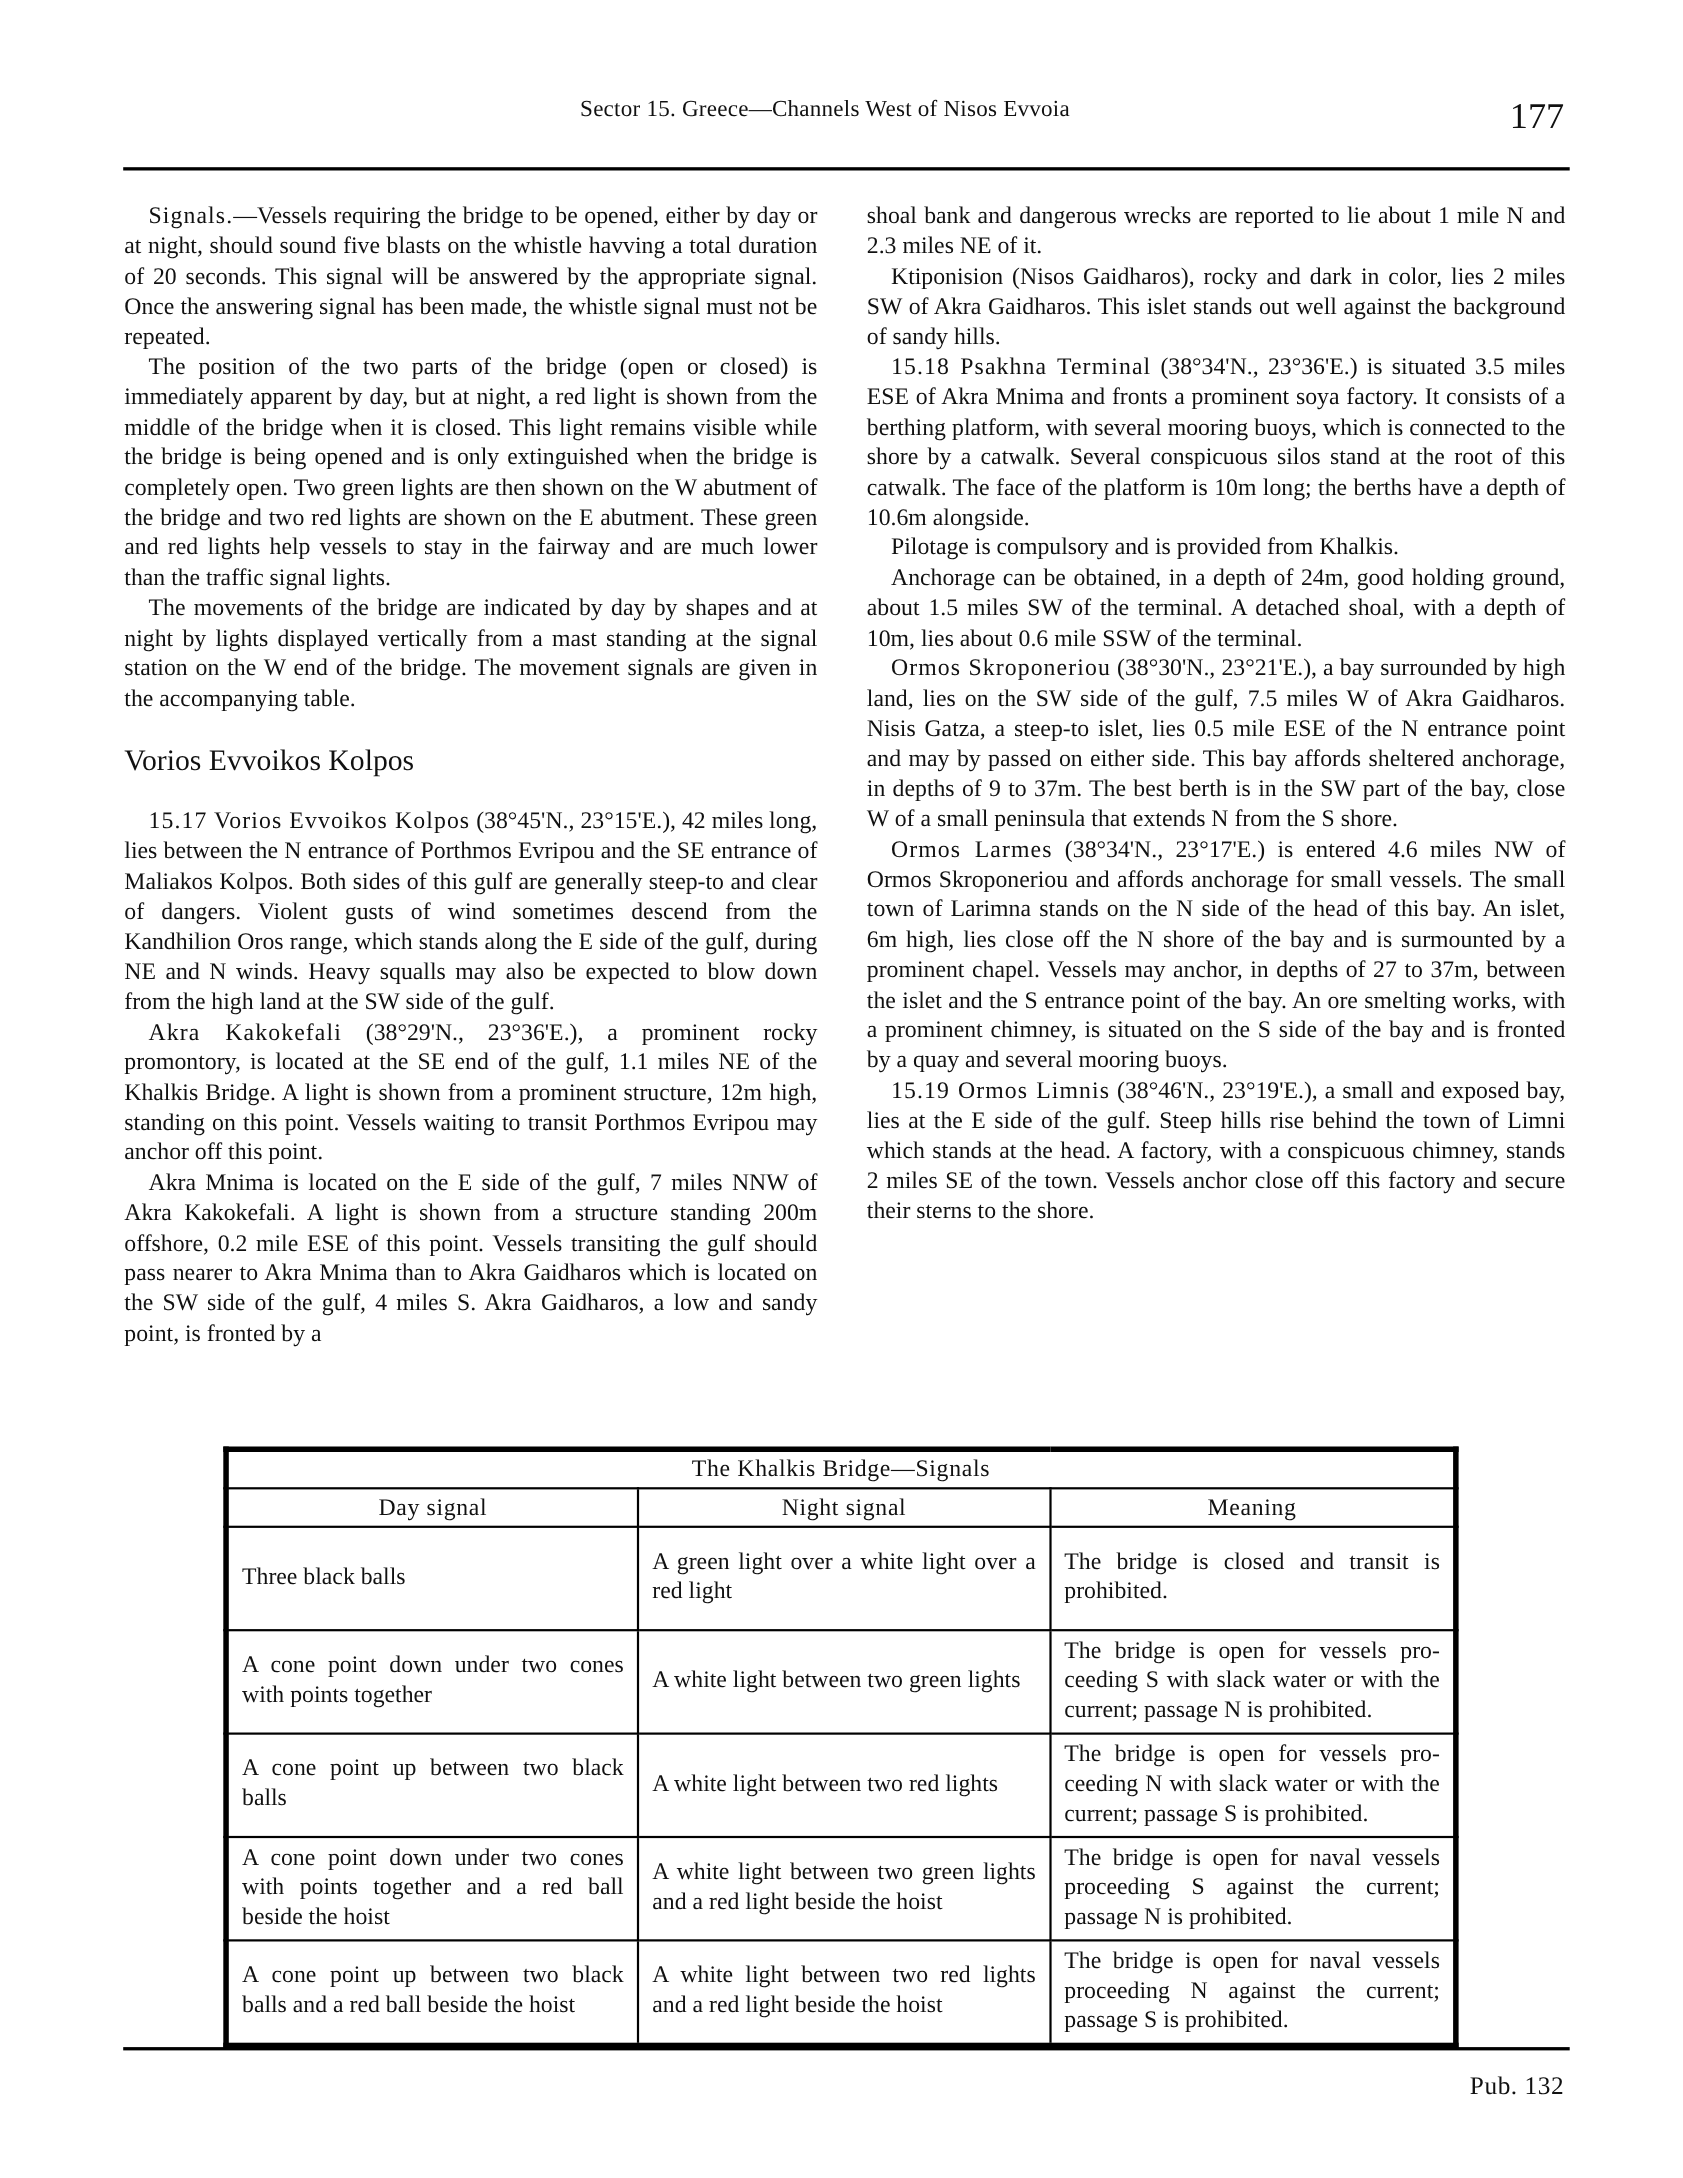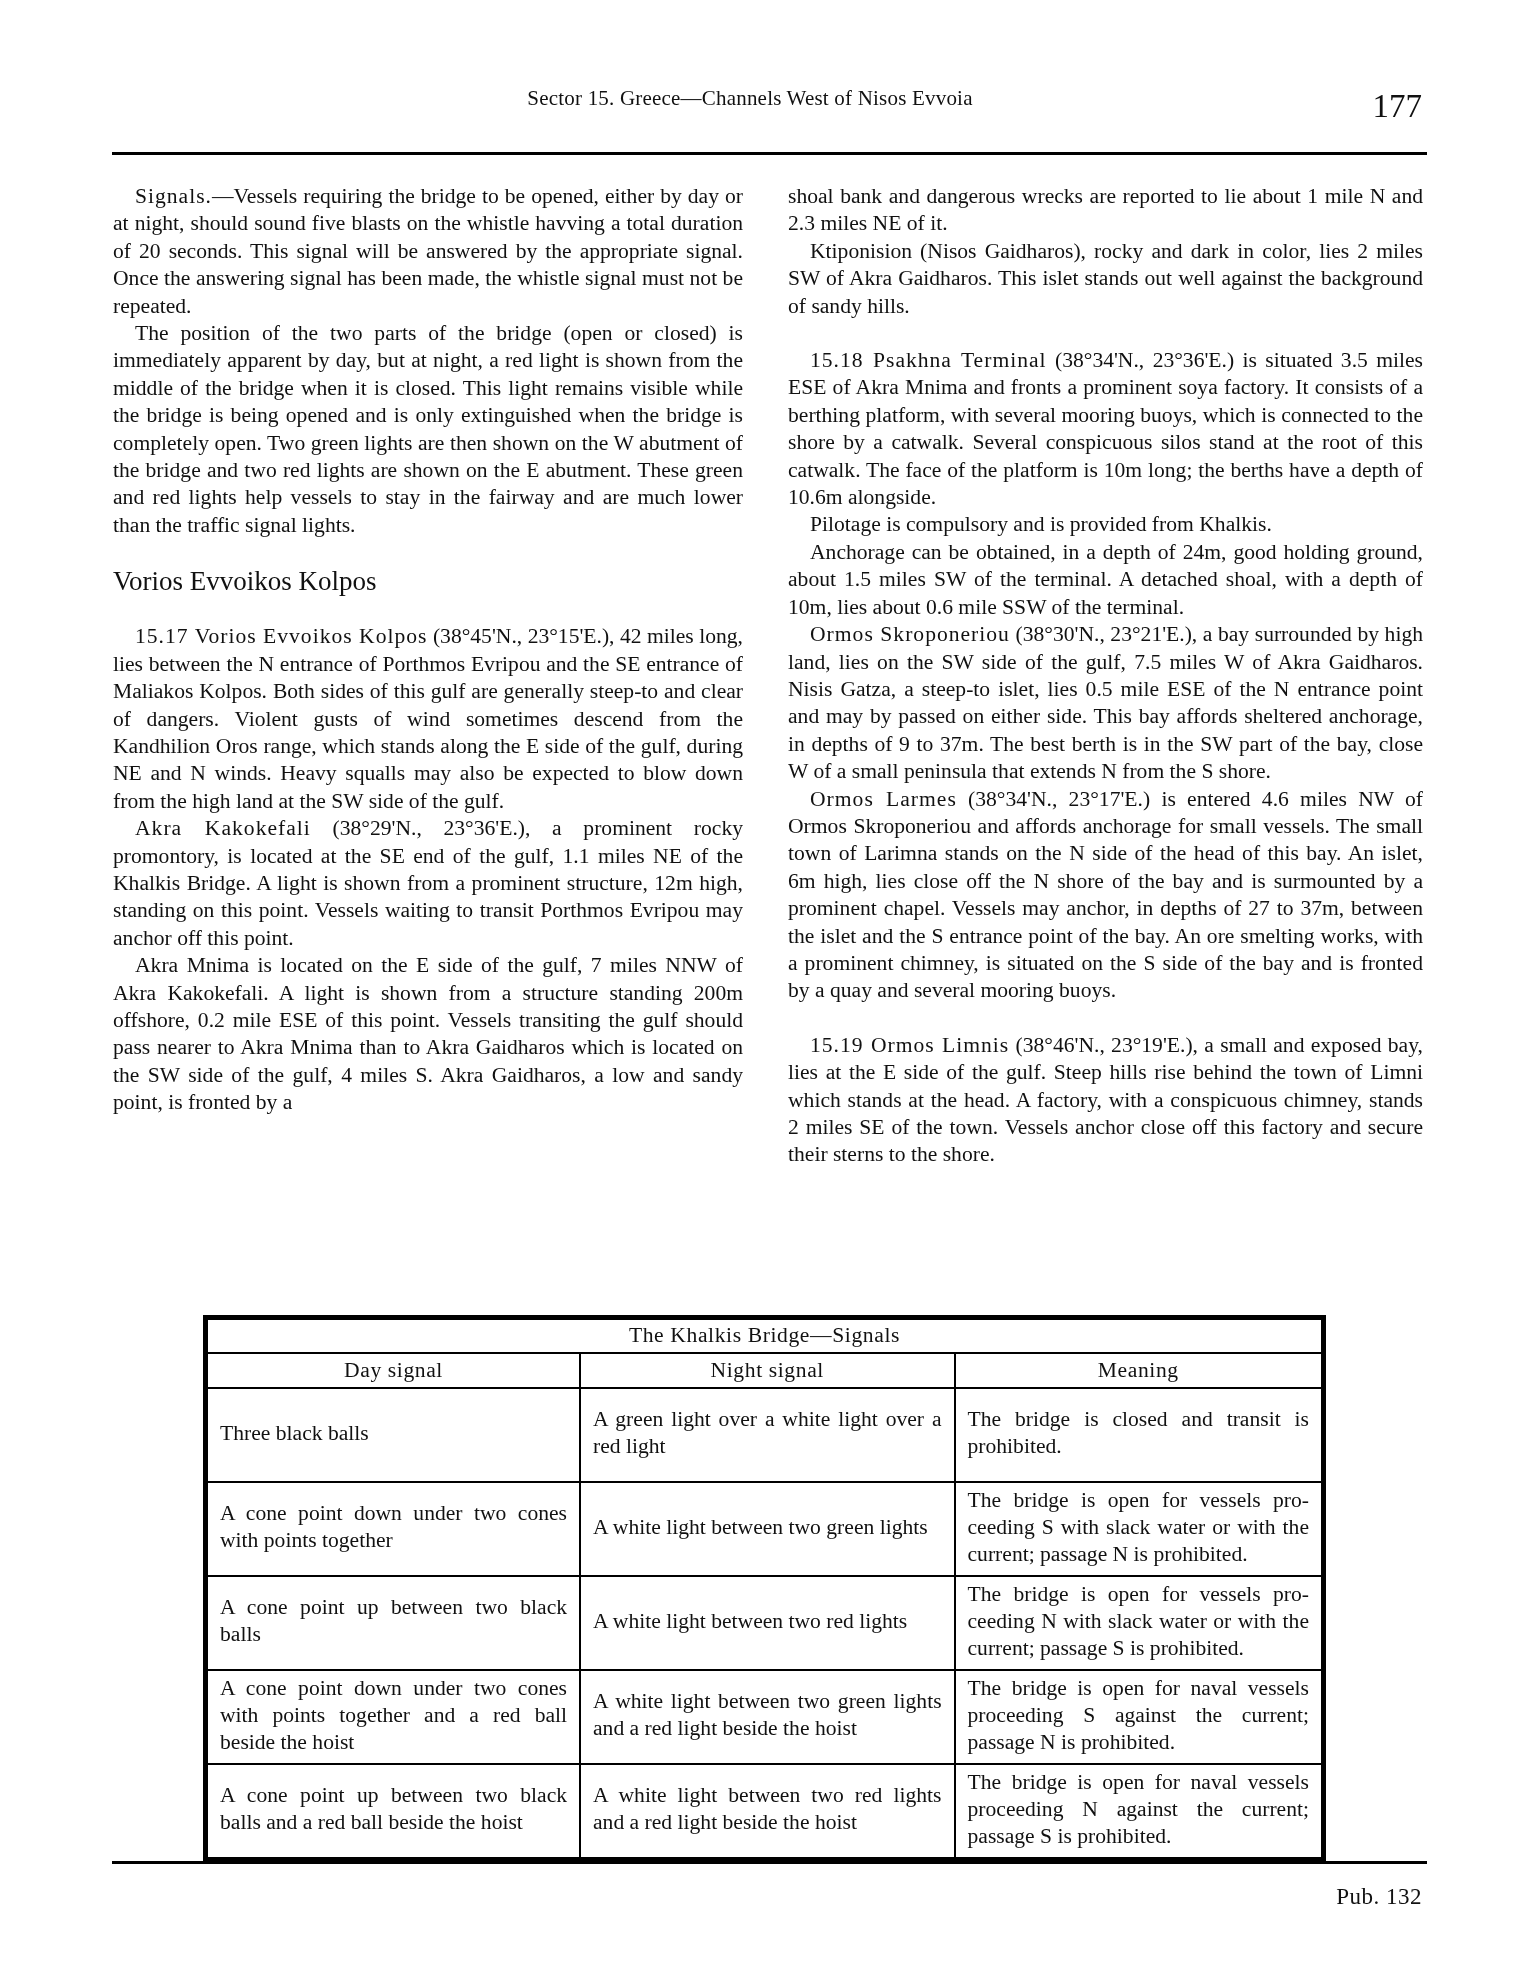--- a/index.html
+++ b/index.html
@@ -26,21 +26,21 @@
   }
   .col {
     position: absolute; top: 183px; width: 630px;
     font-size: 21.6px; line-height: 27.4px; text-align: justify;
     hyphens: manual;
   }
   .col-left { left: 113px; }
   .col-right { left: 788px; width: 635px; }
   .col p { margin: 0; text-indent: 22px; }
   .col p.noindent { text-indent: 0; }
-  .col p.gap { margin-top: 27px; }
+  .col p.gap { }
   .col h2 {
     font-weight: normal; font-size: 27px; margin: 27px 0 27px 0; line-height: 30px;
   }
   .lead { letter-spacing: 1px; }
 
   .table-wrap {
     position: absolute; left: 203px; top: 1315px; width: 1123px;
   }
   table.signals {
     width: 100%; border-collapse: collapse;
@@ -66,20 +66,21 @@
 </head>
 <body>
 
 <div class="header-title">Sector 15. Greece—Channels West of Nisos Evvoia</div>
 <div class="header-page">177</div>
 <div class="rule-top"></div>
 
 <div class="col col-left">
   <p><span class="lead">Signals.</span><span>—Vessels requiring the bridge to be opened, either by day or at night, should sound five blasts on the whistle hav­ving a total duration of 20 seconds. This signal will be answered by the appropriate signal. Once the answering signal has been made, the whistle signal must not be repeated.</span></p>
   <p>The position of the two parts of the bridge (open or closed) is immediately apparent by day, but at night, a red light is shown from the middle of the bridge when it is closed. This light re­mains visible while the bridge is being opened and is only ex­tinguished when the bridge is completely open. Two green lights are then shown on the W abutment of the bridge and two red lights are shown on the E abutment. These green and red lights help vessels to stay in the fairway and are much lower than the traffic signal lights.</p>
+  <p>The movements of the bridge are indicated by day by shapes and at night by lights displayed vertically from a mast standing at the signal station on the W end of the bridge. The movement signals are given in the accompanying table.</p>
   <h2>Vorios Evvoikos Kolpos</h2>
   <p><span class="lead">15.17 Vorios Evvoikos Kolpos</span><span> (38°45'N., 23°15'E.), 42 miles long, lies between the N entrance of Porthmos Evripou and the SE entrance of Maliakos Kolpos. Both sides of this gulf are generally steep-to and clear of dangers. Violent gusts of wind sometimes descend from the Kandhilion Oros range, which stands along the E side of the gulf, during NE and N winds. Heavy squalls may also be expected to blow down from the high land at the SW side of the gulf.</span></p>
   <p><span class="lead">Akra Kakokefali</span><span> (38°29'N., 23°36'E.), a prominent rocky promontory, is located at the SE end of the gulf, 1.1 miles NE of the Khalkis Bridge. A light is shown from a prominent structure, 12m high, standing on this point. Vessels waiting to transit Porthmos Evripou may anchor off this point.</span></p>
   <p>Akra Mnima is located on the E side of the gulf, 7 miles NNW of Akra Kakokefali. A light is shown from a structure standing 200m offshore, 0.2 mile ESE of this point. Vessels transiting the gulf should pass nearer to Akra Mnima than to Akra Gaidharos which is located on the SW side of the gulf, 4 miles S. Akra Gaidharos, a low and sandy point, is fronted by a</p>
 </div>
 
 <div class="col col-right">
   <p class="noindent">shoal bank and dangerous wrecks are reported to lie about 1 mile N and 2.3 miles NE of it.</p>
   <p>Ktiponision (Nisos Gaidharos), rocky and dark in color, lies 2 miles SW of Akra Gaidharos. This islet stands out well against the background of sandy hills.</p>
   <p class="gap"><span class="lead">15.18 Psakhna Terminal</span><span> (38°34'N., 23°36'E.) is situated 3.5 miles ESE of Akra Mnima and fronts a prominent soya factory. It consists of a berthing platform, with several mooring buoys, which is connected to the shore by a catwalk. Several conspicuous silos stand at the root of this catwalk. The face of the platform is 10m long; the berths have a depth of 10.6m alongside.</span></p>

